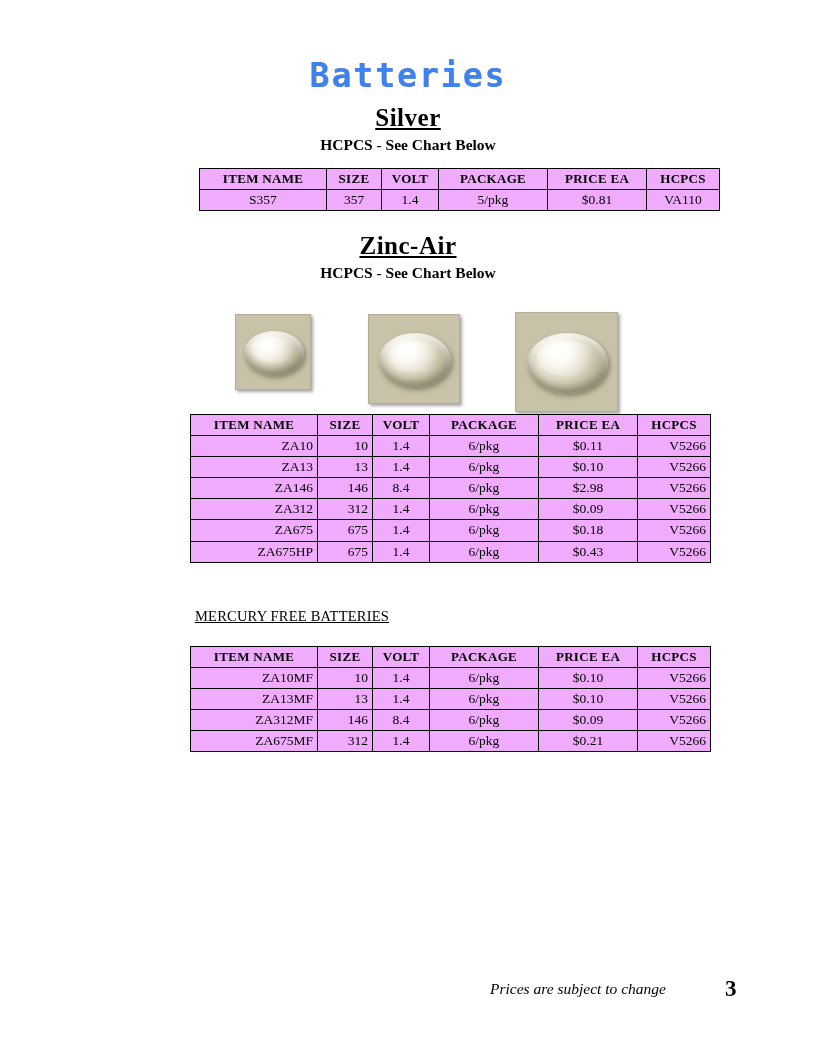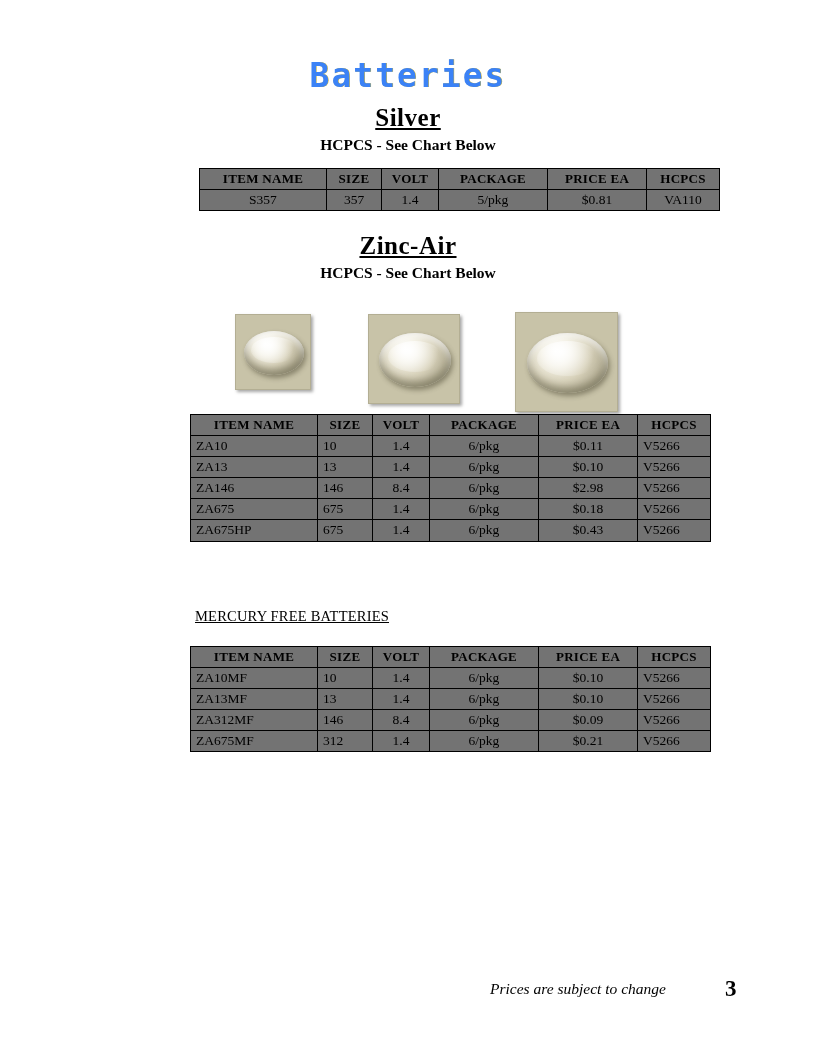--- a/index.html
+++ b/index.html
@@ -55,36 +55,36 @@
     font-weight: bold;
     margin-top: 4px;
   }
 
   
   table.price {
     position: absolute;
     border-collapse: collapse;
     font-family: "Liberation Serif", serif;
     font-size: 13.5px;
-    background: #737373;
+    background: #f0abfc;
   }
   table.price th, table.price td {
     border: 1px solid #000000;
     padding: 1px 4px;
     text-align: center;
     white-space: nowrap;
     line-height: 1.35;
   }
   table.price th {
     font-weight: bold;
     font-size: 13px;
     letter-spacing: 0.3px;
   }
   table.price td.left {
-    text-align: left;
+    text-align: right;
     padding-left: 5px;
   }
 
   
   .col-item { width: 118px; }
   .col-size { width: 46px; }
   .col-volt { width: 48px; margin-left: 24px; }
   .col-pkg  { width: 100px; }
   .col-price{ width: 90px; }
   .col-hcpcs{ width: 64px; }
@@ -220,20 +220,28 @@
       </tr>
       <tr>
         <td class="left">ZA146</td>
         <td class="left">146</td>
         <td>8.4</td>
         <td>6/pkg</td>
         <td>$2.98</td>
         <td class="left">V5266</td>
       </tr>
       <tr>
+        <td class="left">ZA312</td>
+        <td class="left">312</td>
+        <td>1.4</td>
+        <td>6/pkg</td>
+        <td>$0.09</td>
+        <td class="left">V5266</td>
+      </tr>
+      <tr>
         <td class="left">ZA675</td>
         <td class="left">675</td>
         <td>1.4</td>
         <td>6/pkg</td>
         <td>$0.18</td>
         <td class="left">V5266</td>
       </tr>
       <tr>
         <td class="left">ZA675HP</td>
         <td class="left">675</td>

